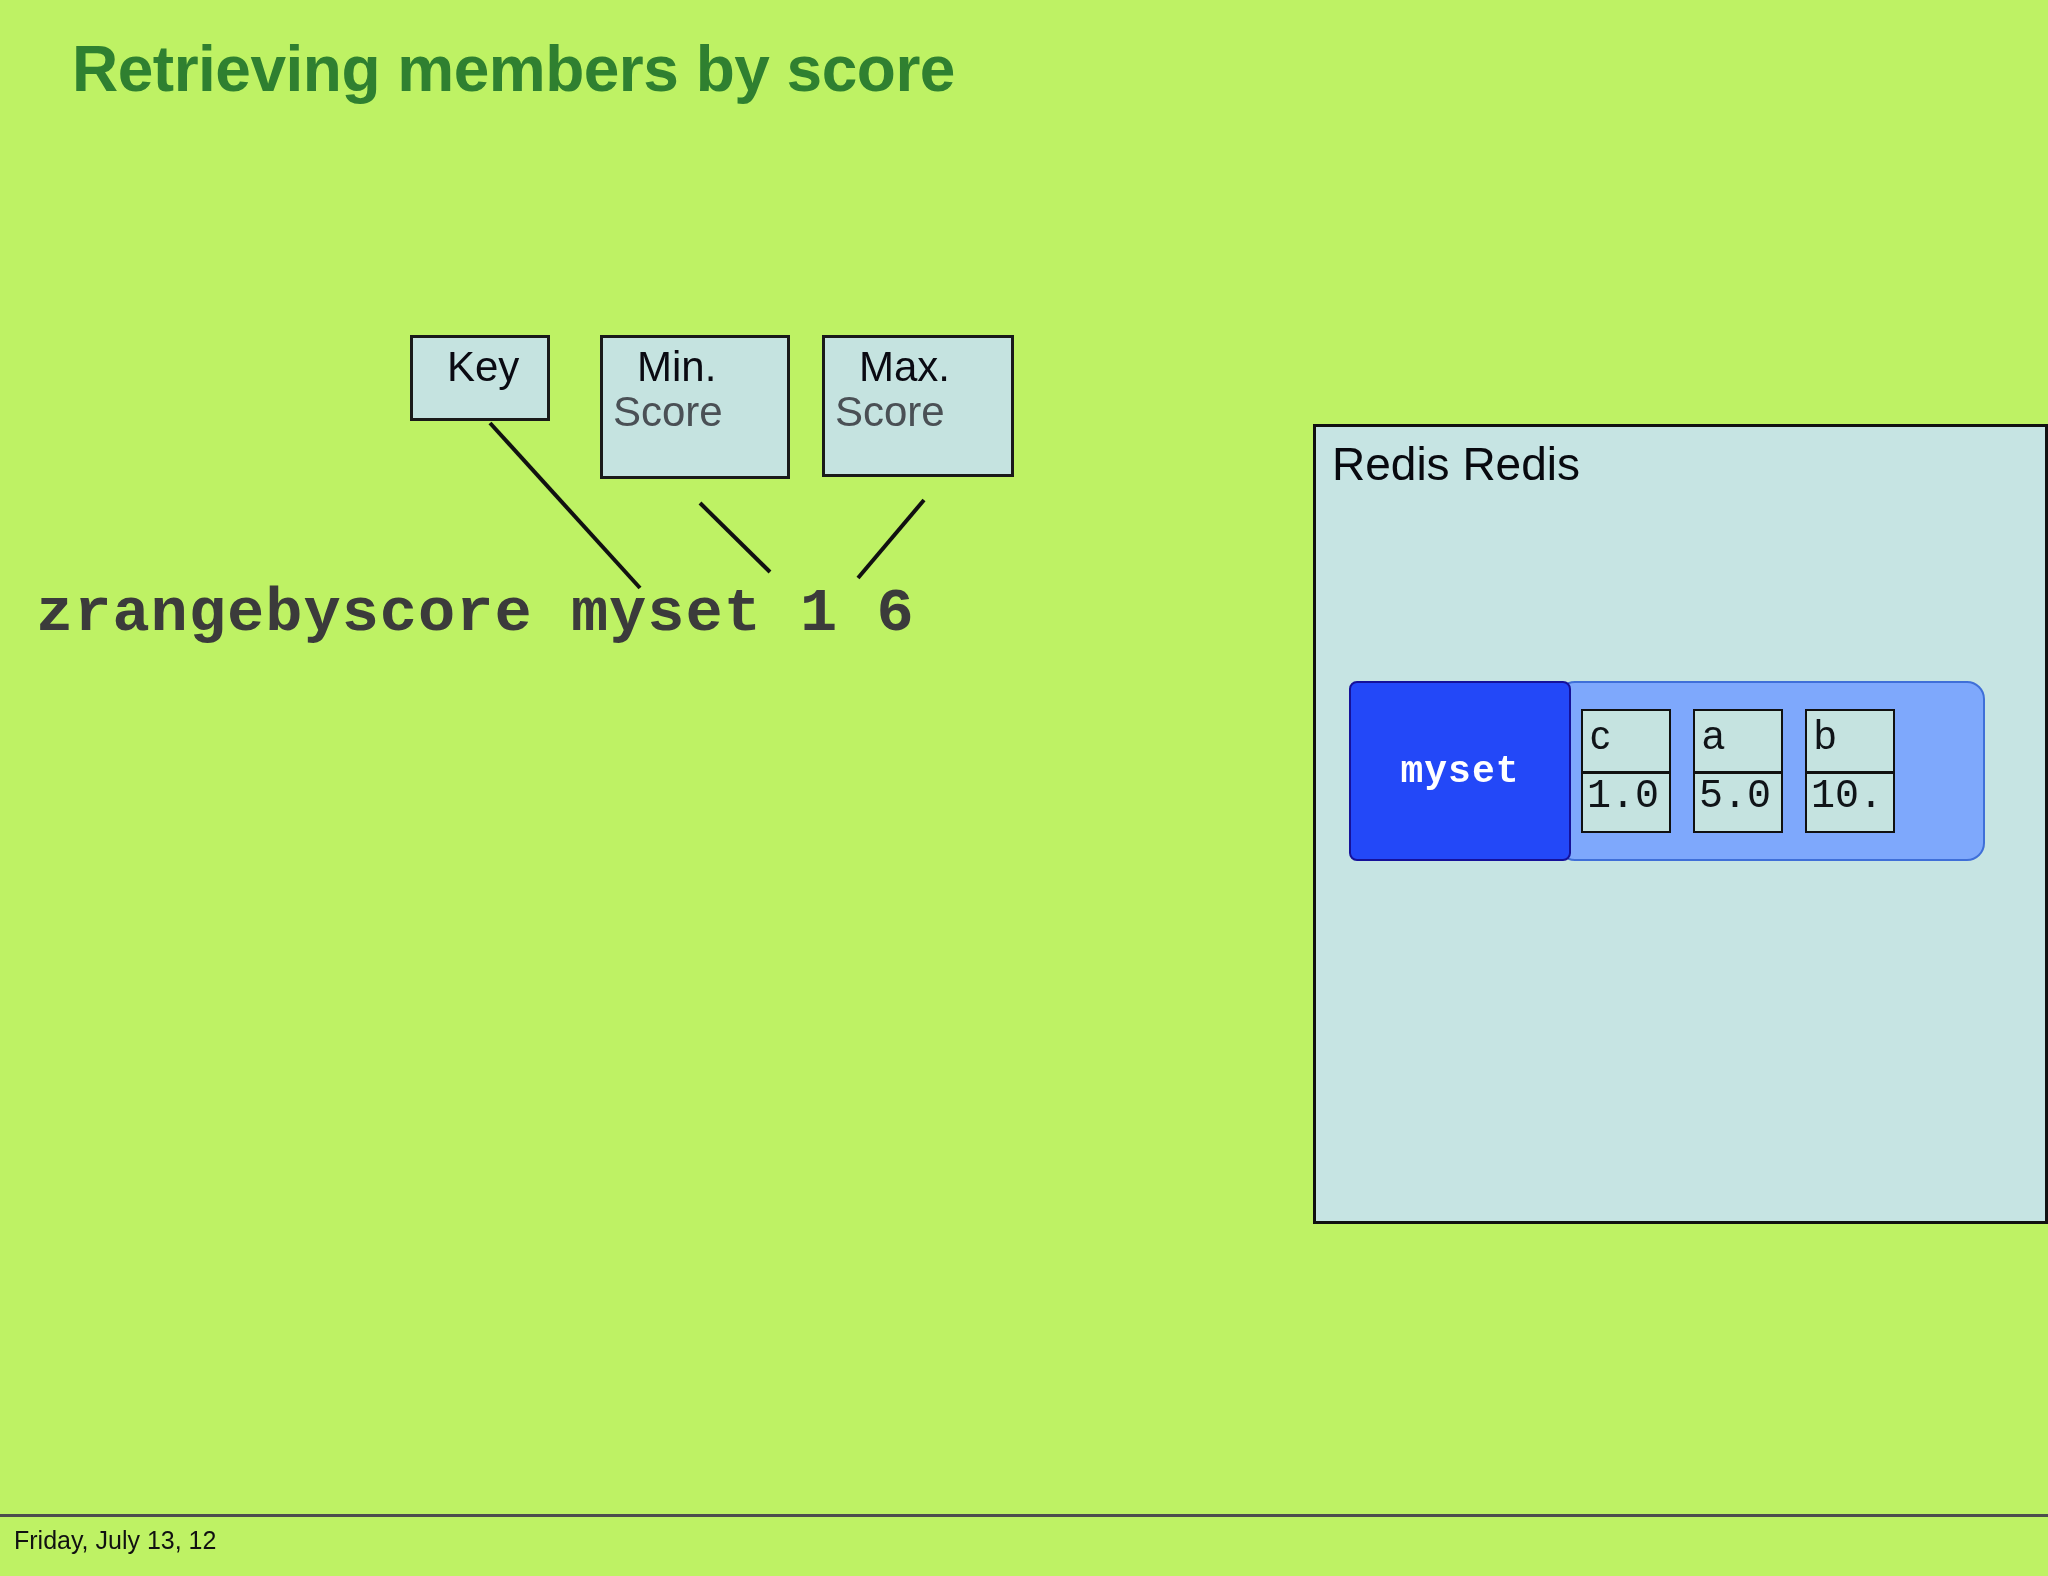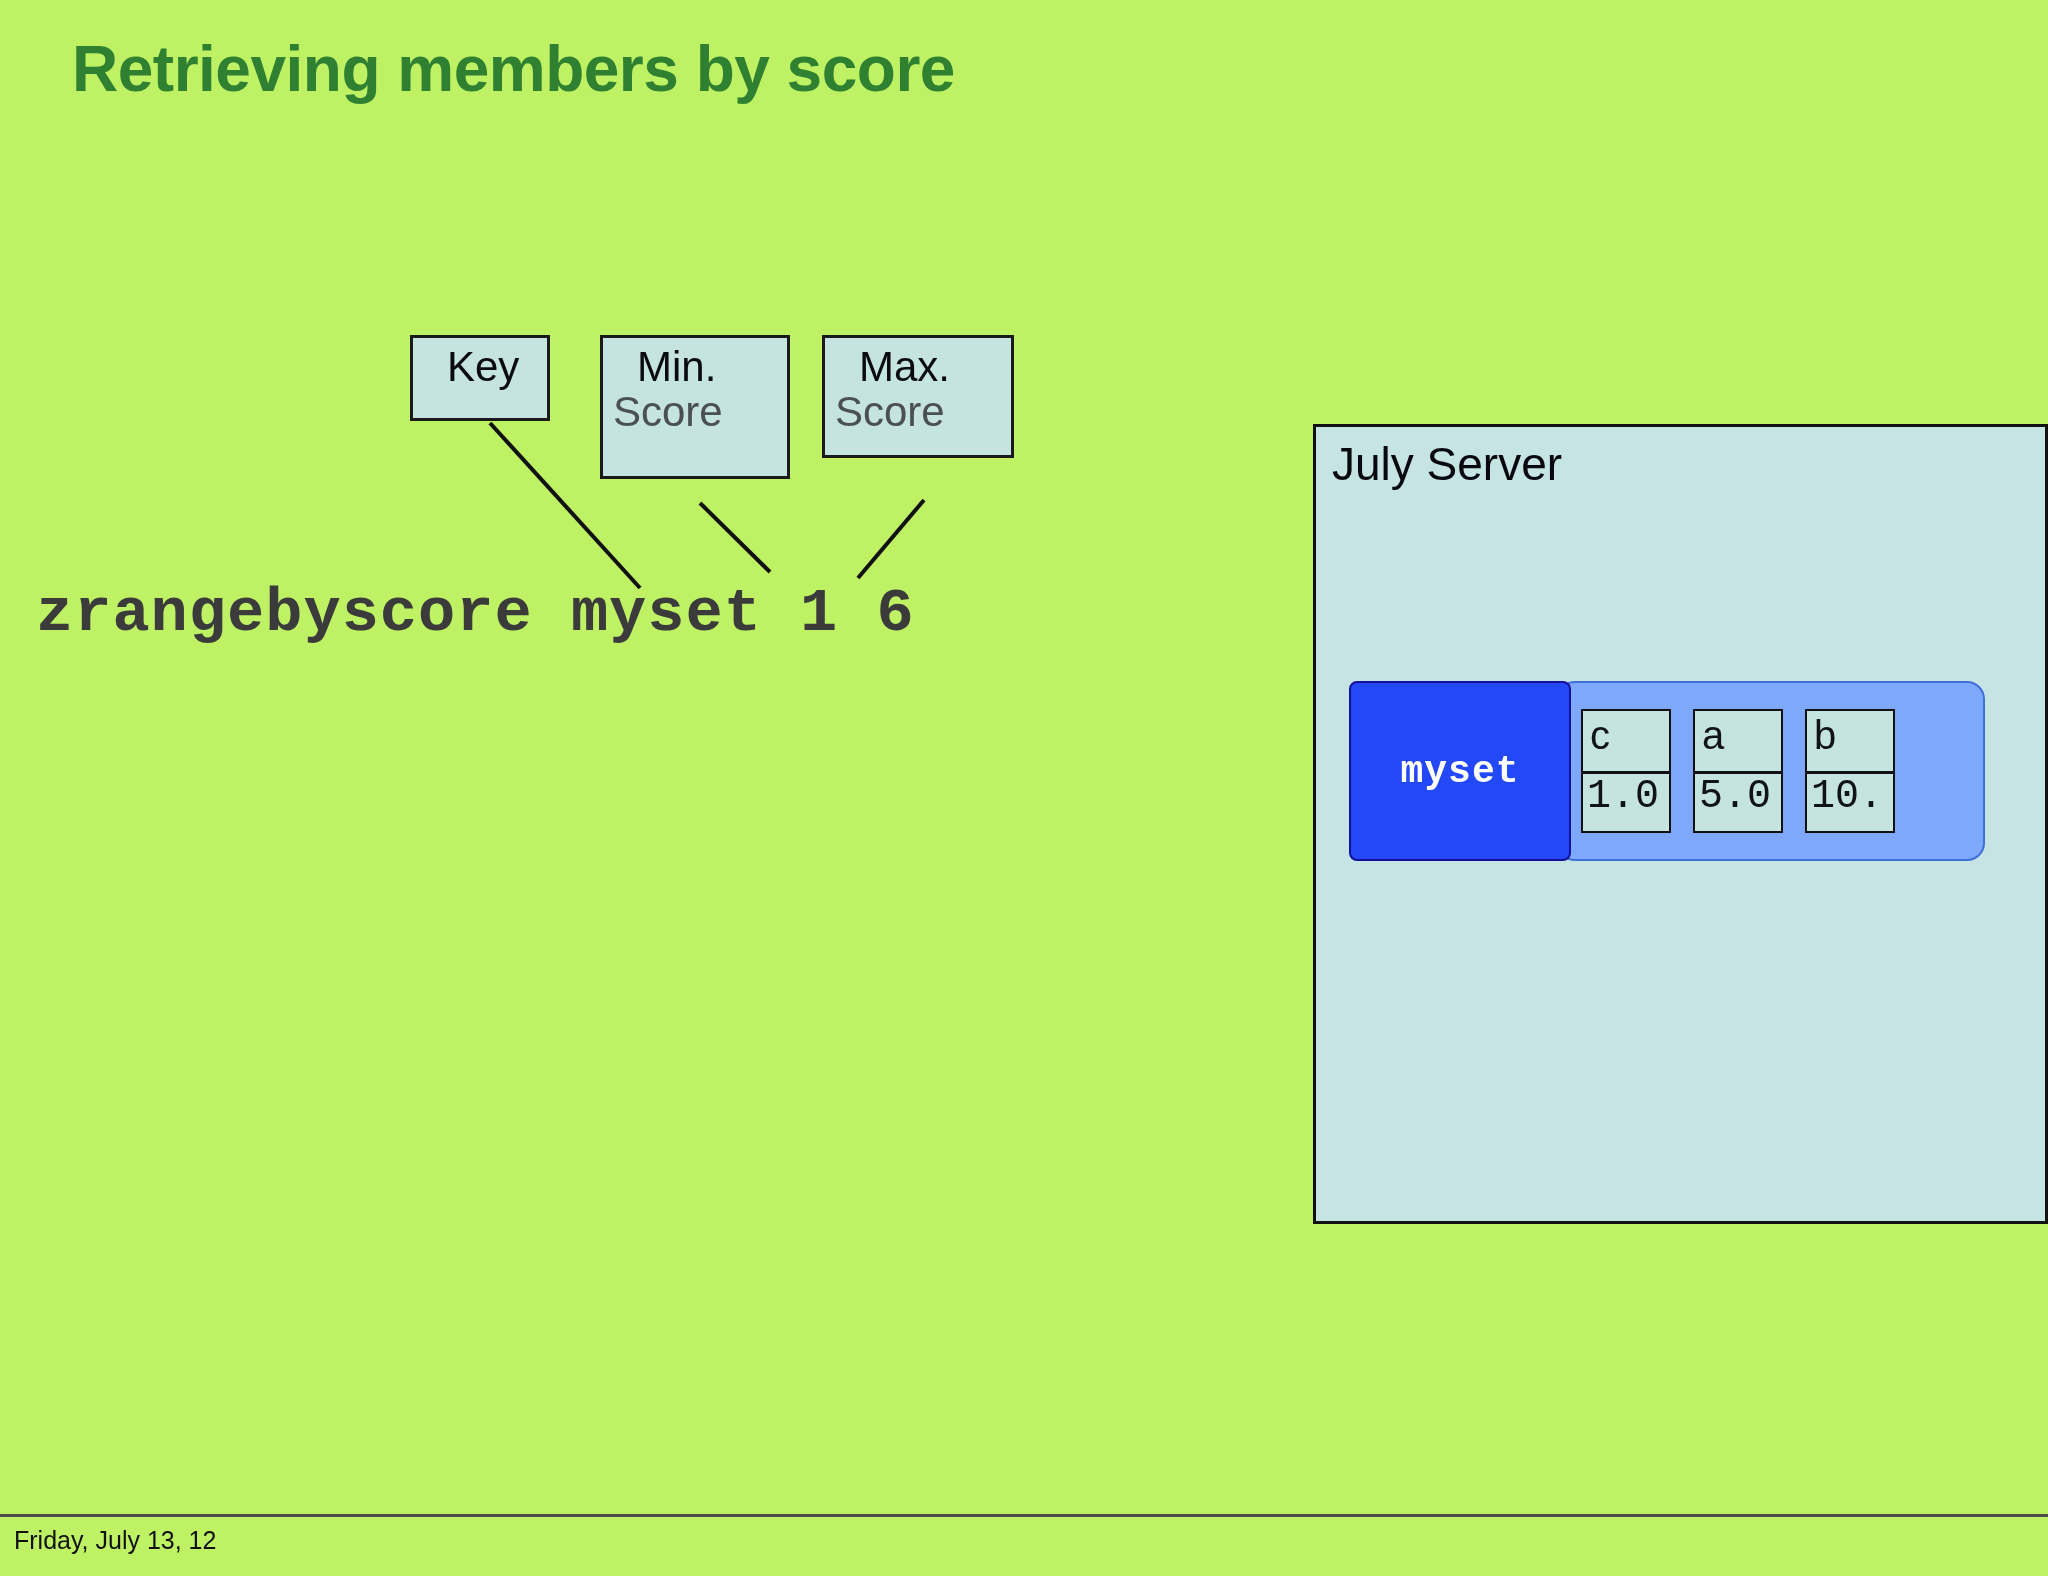--- a/index.html
+++ b/index.html
@@ -45,21 +45,21 @@
     color: #0a0a12;
     margin-left: 24px;
   }
   .callout .l2 {
     display: block;
     font-size: 42px;
     color: #4a5055;
   }
   #callout-key   { left: 410px; top: 335px; width: 140px;  height: 86px; }
   #callout-min   { left: 600px; top: 335px; width: 190px;  height: 144px; }
-  #callout-max   { left: 822px; top: 335px; width: 192px;  height: 123px; }
+  #callout-max   { left: 822px; top: 335px; width: 192px;  height: 142px; }
 
   
   #connectors {
     position: absolute;
     left: 0;
     top: 0;
     width: 2048px;
     height: 1576px;
     pointer-events: none;
   }
@@ -211,21 +211,21 @@
 
   <svg id="connectors" viewBox="0 0 2048 1576" xmlns="http://www.w3.org/2000/svg">
     <line x1="490" y1="423" x2="640" y2="588" stroke="#111111" stroke-width="4"></line>
     <line x1="700" y1="503" x2="770" y2="572" stroke="#111111" stroke-width="4"></line>
     <line x1="924" y1="500" x2="858" y2="578" stroke="#111111" stroke-width="4"></line>
   </svg>
 
   <div id="command">zrangebyscore myset 1 6</div>
 
   <div id="redis-panel">
-    <div id="redis-panel-title">July Server</div>
+    <div id="redis-panel-title">Redis Redis</div>
   </div>
 
   <div id="entry-row">
 
     <div id="key-block">
       <span id="key-block-label">myset</span>
     </div>
 
     <div id="members-block">
 

